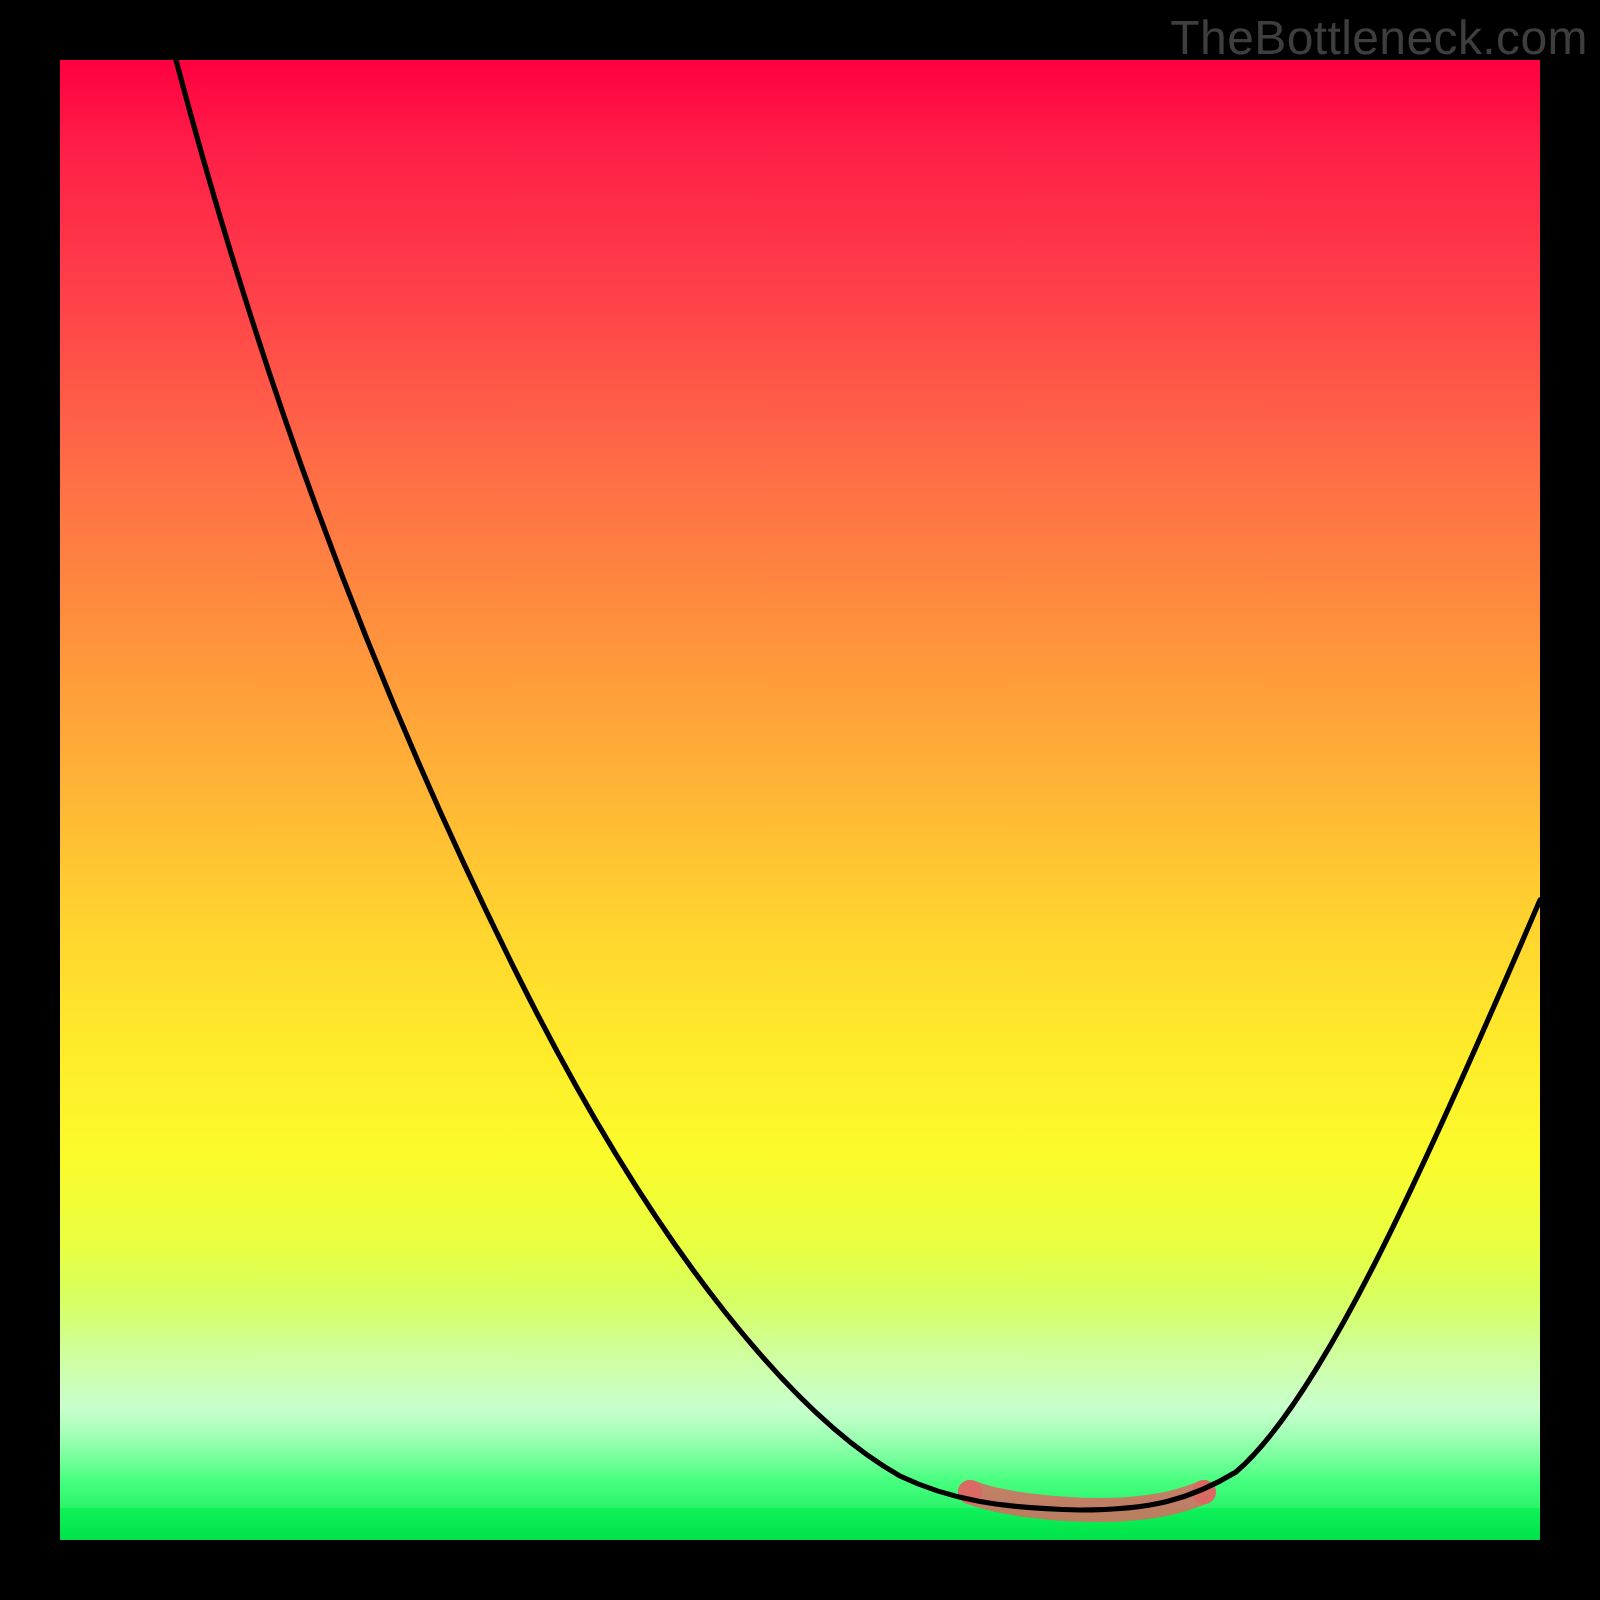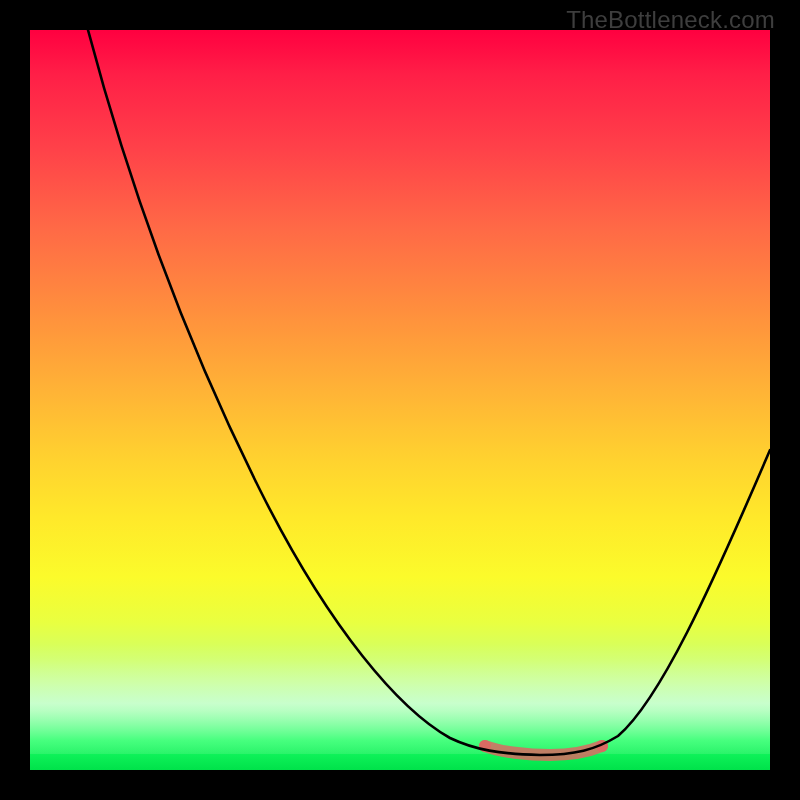--- a/index.html
+++ b/index.html
@@ -6,21 +6,21 @@
   html, body { width: 800px; height: 800px; overflow: hidden; background: #000; }
   .frame {
     position: relative;
     width: 800px;
     height: 800px;
     background: #000;
   }
   .watermark {
     position: absolute;
     top: 6px;
-    right: 25px;
+    right: 6px;
     font-family: Arial, Helvetica, sans-serif;
     font-size: 24px;
     color: #3e3e3e;
     letter-spacing: 0.2px;
     z-index: 50;
   }
   .plot {
     position: absolute;
     left: 30px;
     top: 30px;

